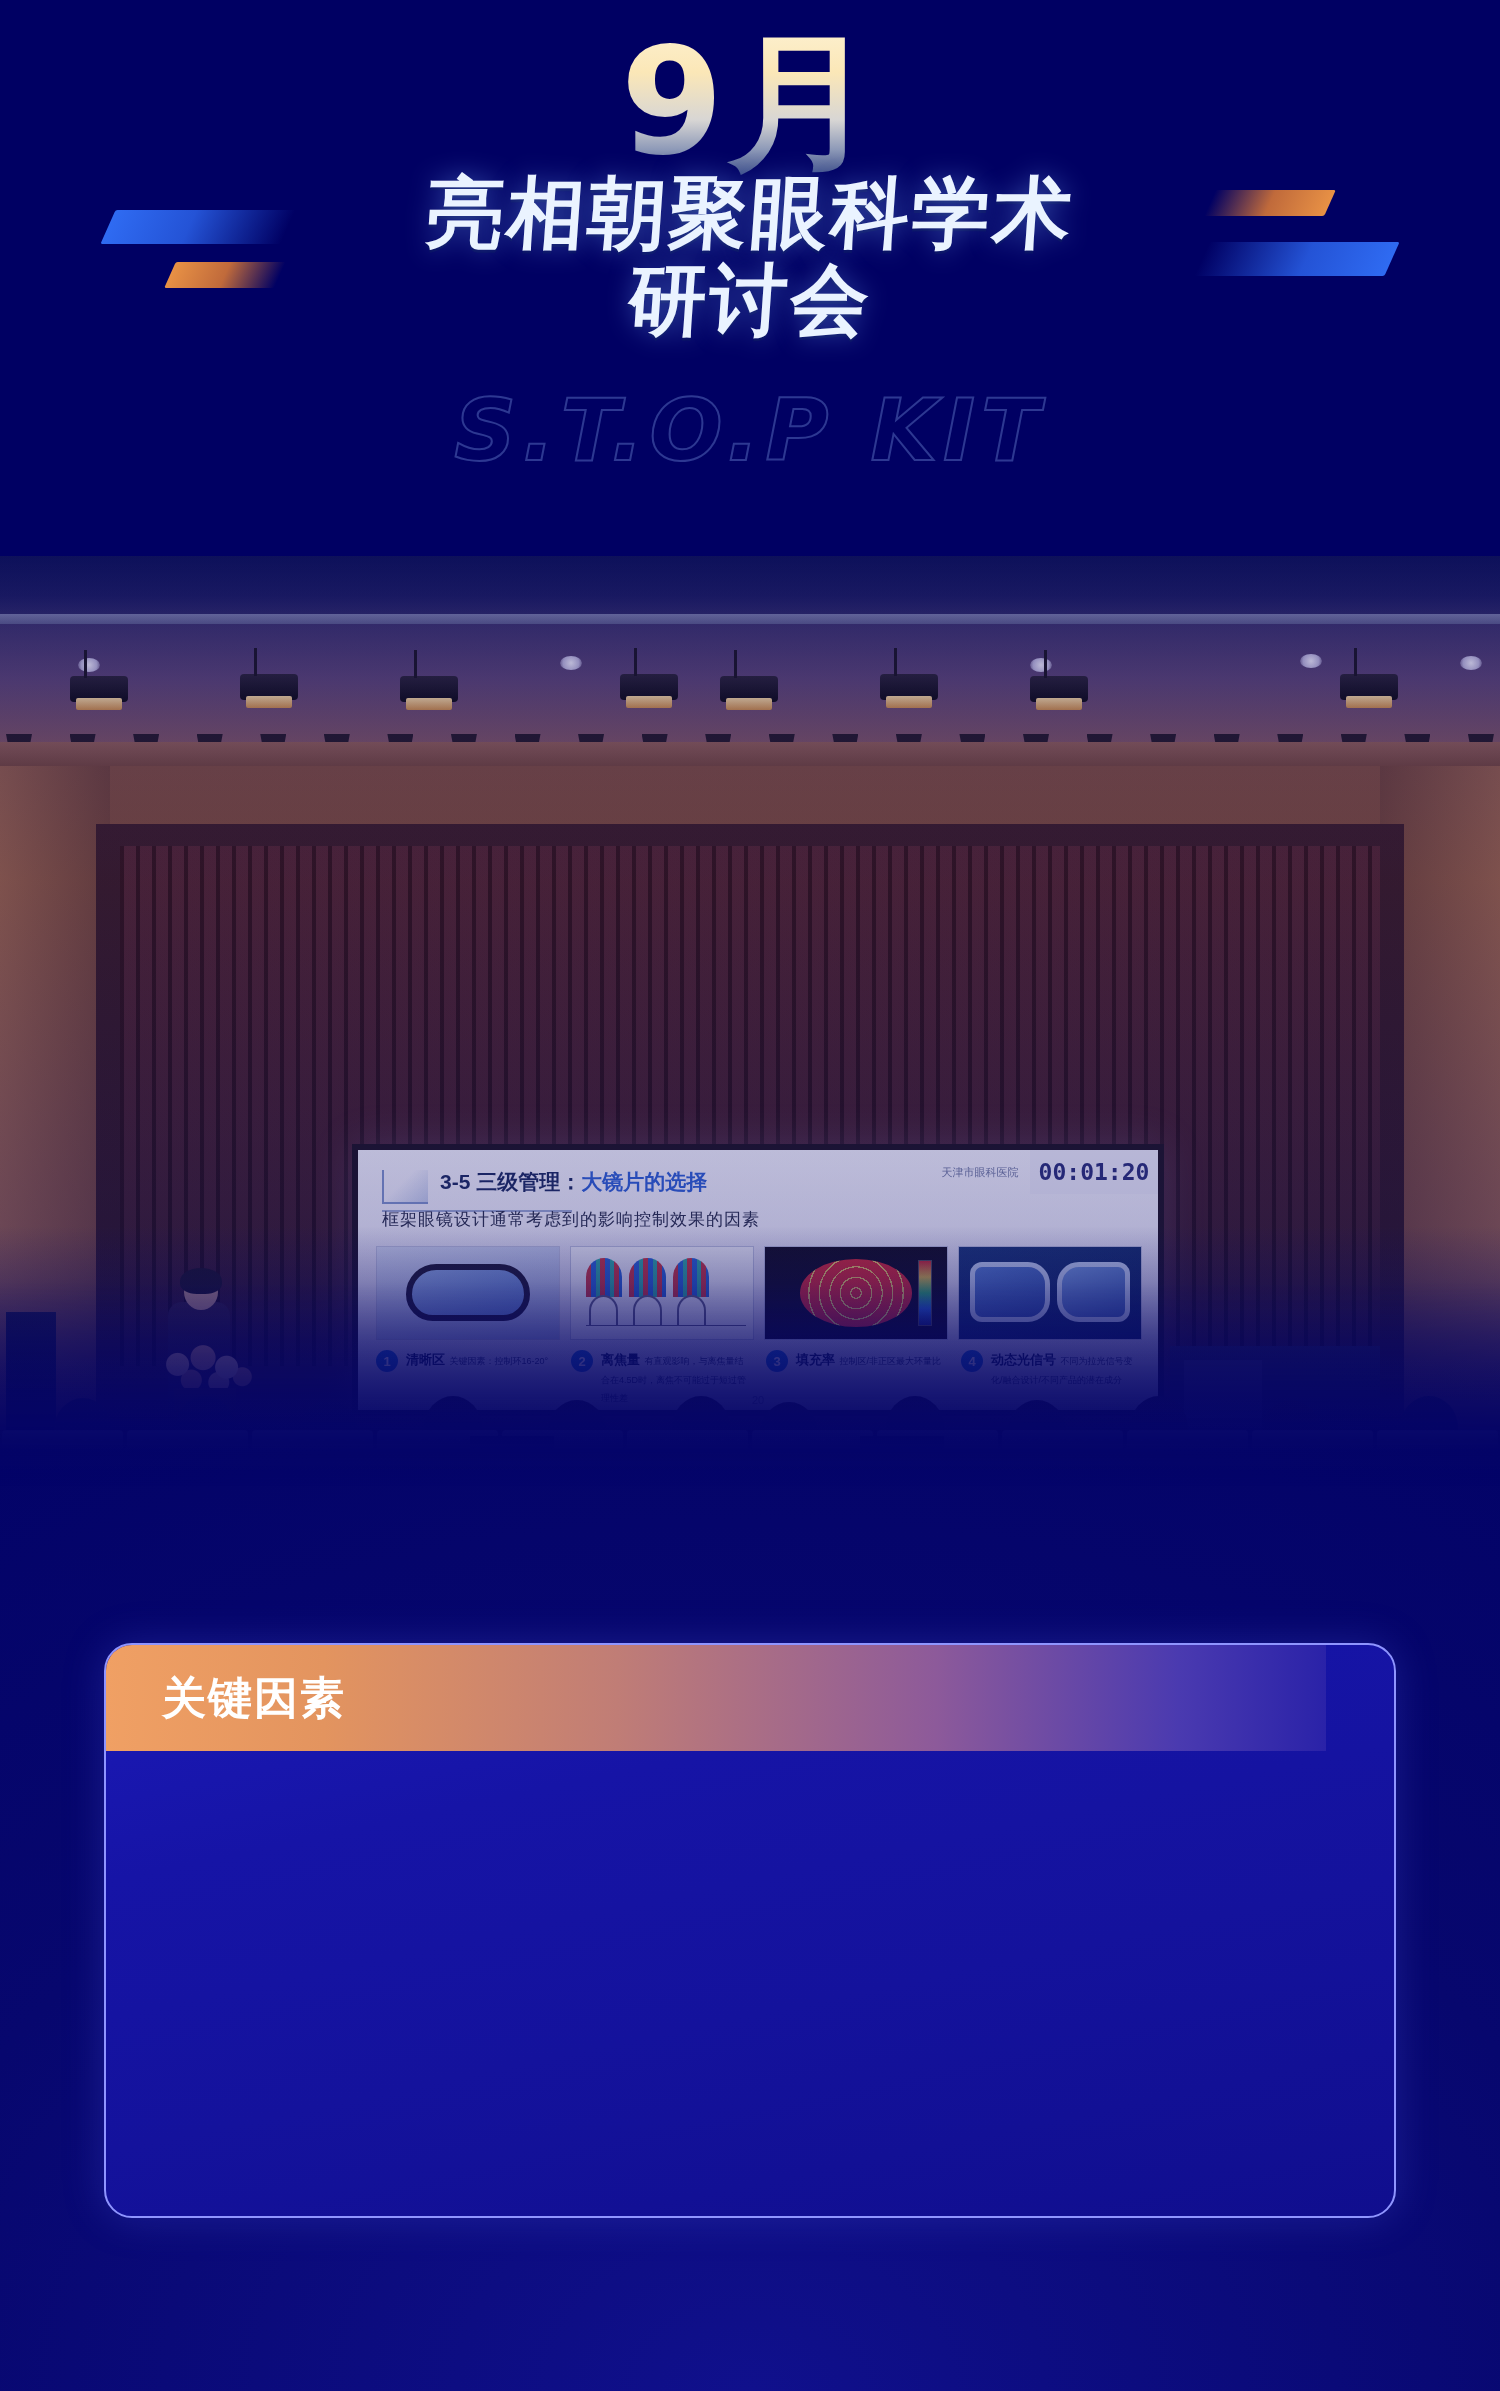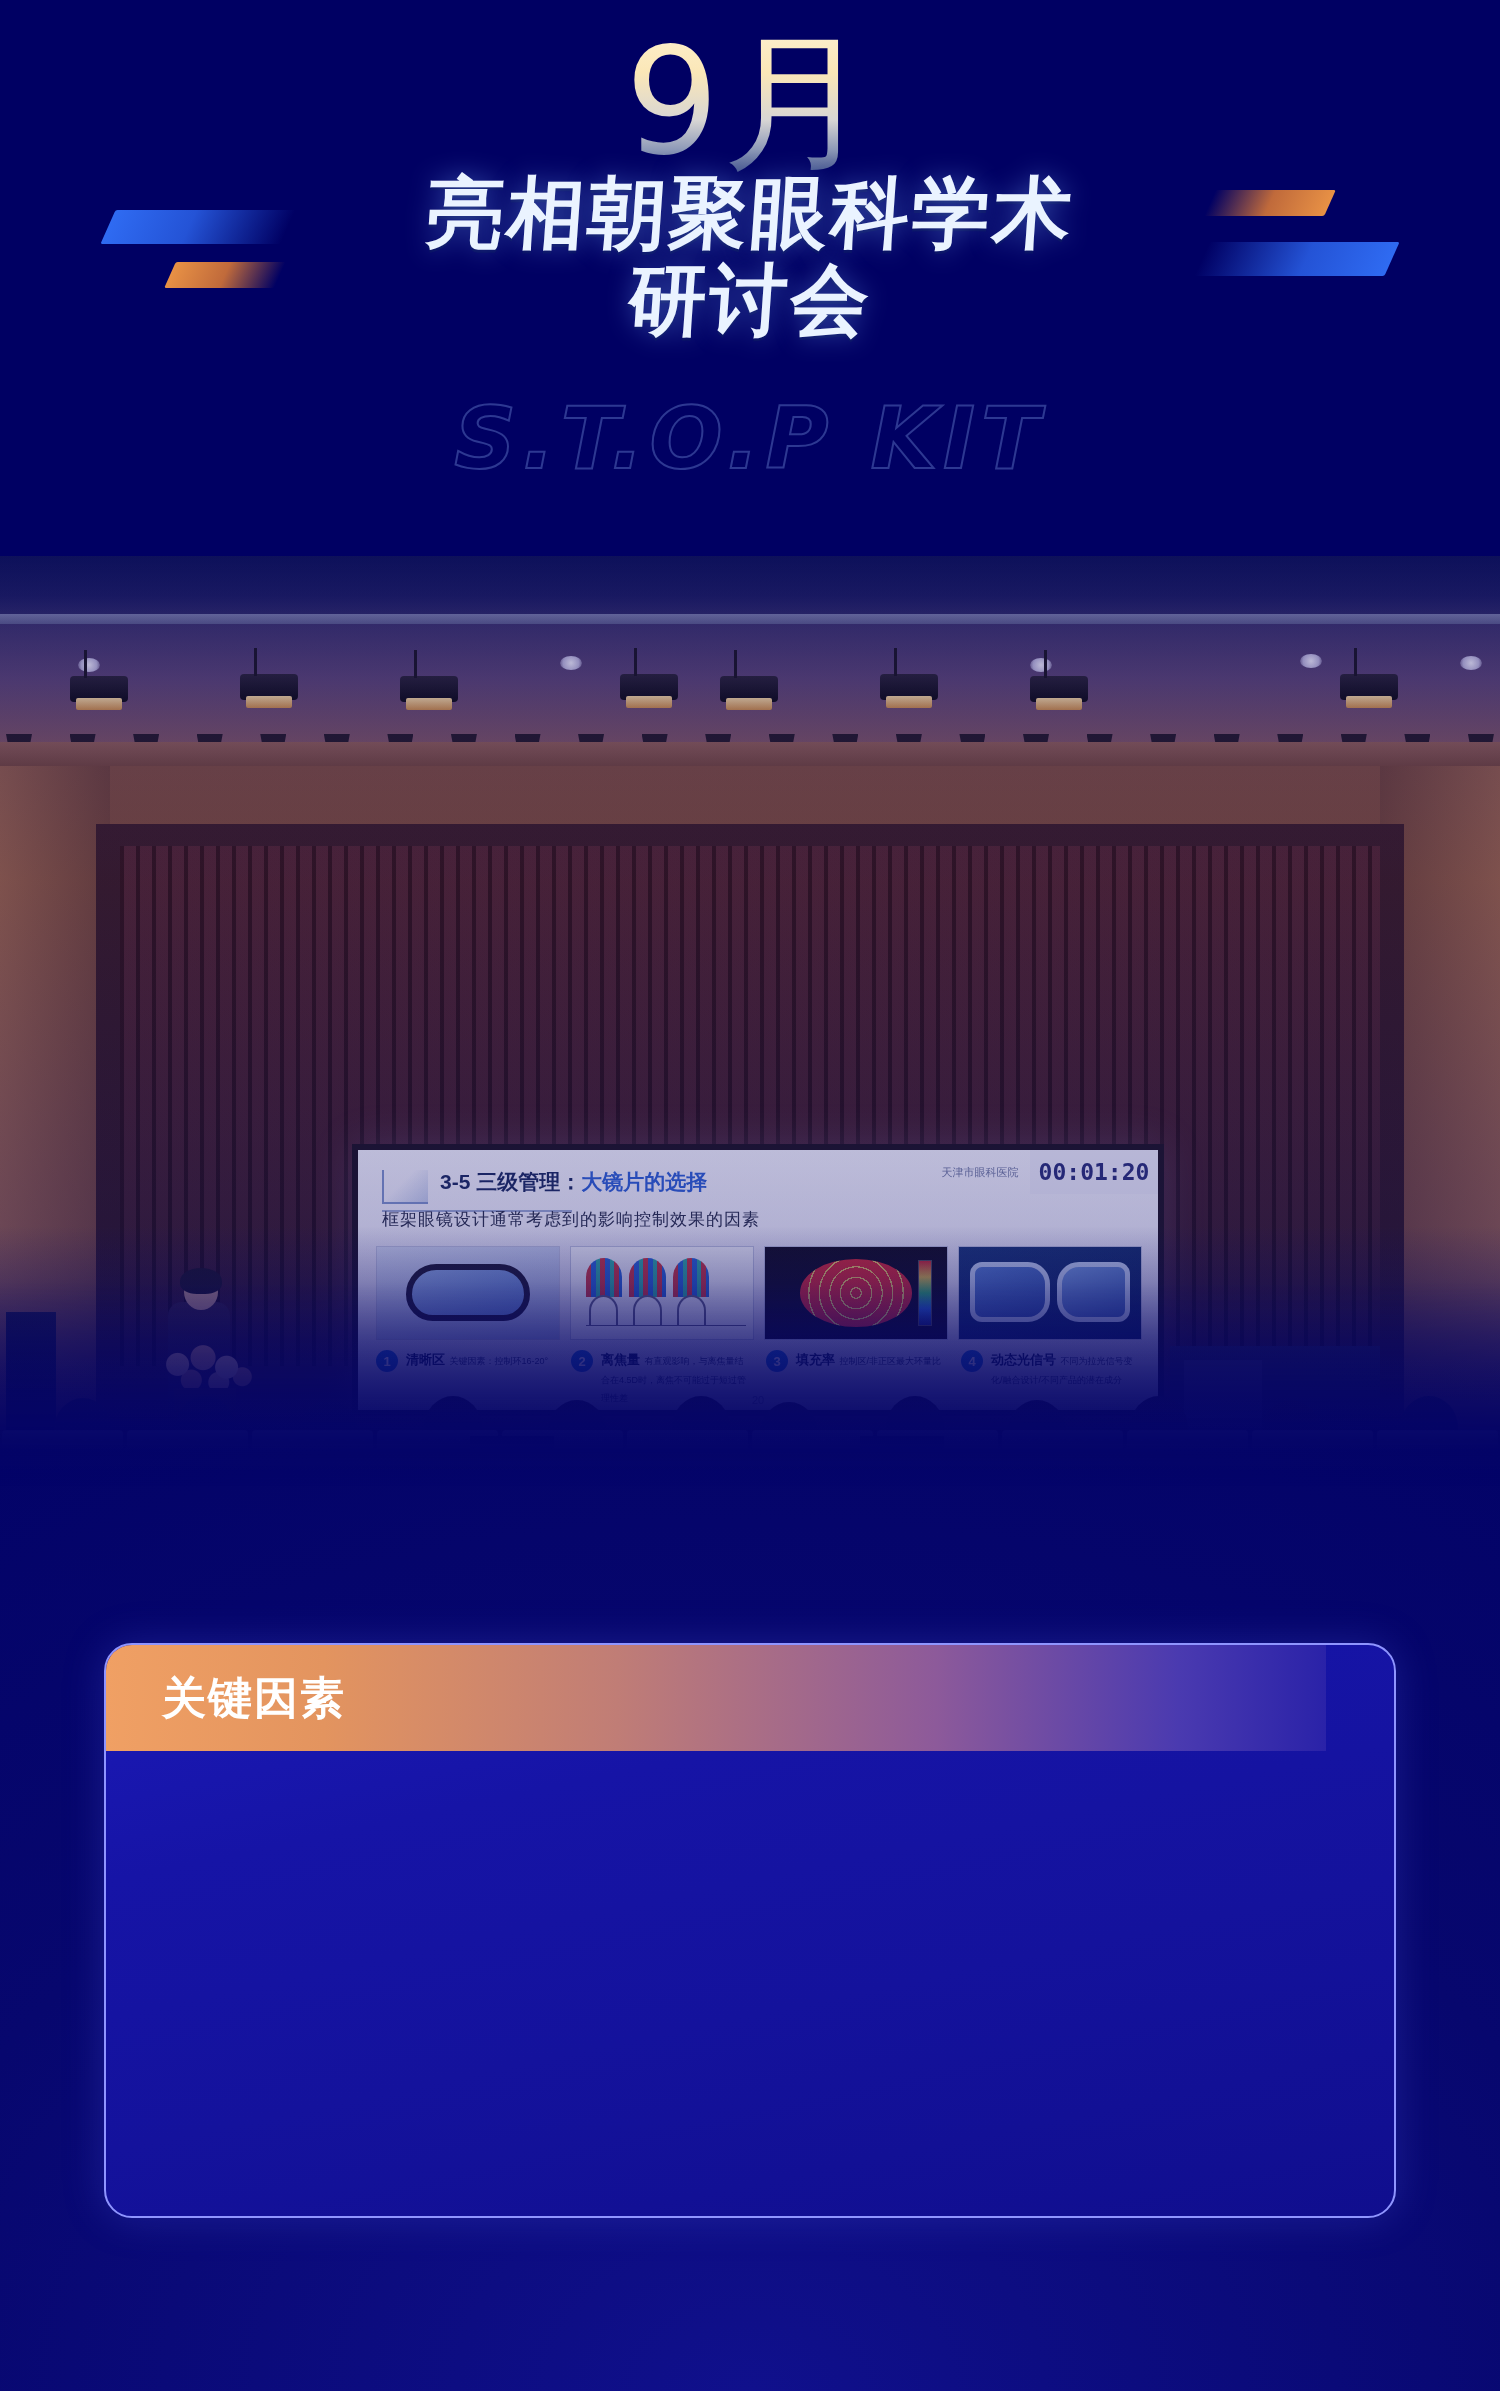--- a/index.html
+++ b/index.html
@@ -17,21 +17,21 @@
       radial-gradient(130% 60% at 50% 100%, #10108c 0%, #07076e 45%, #000063 100%),
       linear-gradient(180deg,#01015e 0%,#000063 100%);
   }
 
   
   .hero{ position:absolute; left:0; top:0; width:1500px; height:560px; }
 
   .month{
     position:absolute; left:0; right:0; top:28px;
     text-align:center;
-    font-size:148px; line-height:1; font-weight:normal; letter-spacing:4px;
+    font-size:148px; line-height:1; font-weight:bold; letter-spacing:4px;
     font-family:"DejaVu Sans","Liberation Sans",sans-serif;
     background:linear-gradient(180deg,#fdf0cf 0%,#fbe7b7 30%,#d8d6d4 62%,#8e9ab8 82%,#3a4a86 100%);
     -webkit-background-clip:text; background-clip:text; color:transparent;
     -webkit-text-fill-color:transparent;
   }
 
   .title-wrap{ position:absolute; left:0; right:0; top:170px; text-align:center; }
   .title-line{
     font-size:78px; line-height:1.12; font-weight:bold; letter-spacing:3px;
     color:#eaf3ff;
@@ -55,21 +55,20 @@
     background:linear-gradient(270deg,#e89145 0%,#c06a3b 50%,rgba(24,24,110,0) 100%); }
   .deco.right .b2{ right:38px;  top:92px;  width:190px;
     background:linear-gradient(270deg,#2f6bf2 0%,#2453d6 45%,rgba(16,26,120,0) 100%); }
 
   .watermark{
     position:absolute; left:0; right:0; top:380px; text-align:center;
     font-size:86px; font-weight:bold; font-style:italic; letter-spacing:6px;
     color:transparent;
     -webkit-text-stroke:2px rgba(150,185,255,.30);
     font-family:"DejaVu Sans","Liberation Sans",sans-serif;
-    margin-top:8px;
   }
 
   
   .photo{
     position:absolute; left:0; top:556px; width:1500px; height:930px;
     overflow:hidden;
     -webkit-mask-image:linear-gradient(180deg,#000 0%,#000 78%,rgba(0,0,0,.45) 92%,rgba(0,0,0,0) 100%);
     mask-image:linear-gradient(180deg,#000 0%,#000 78%,rgba(0,0,0,.45) 92%,rgba(0,0,0,0) 100%);
   }
   .ph-layer{ position:absolute; inset:0; }

